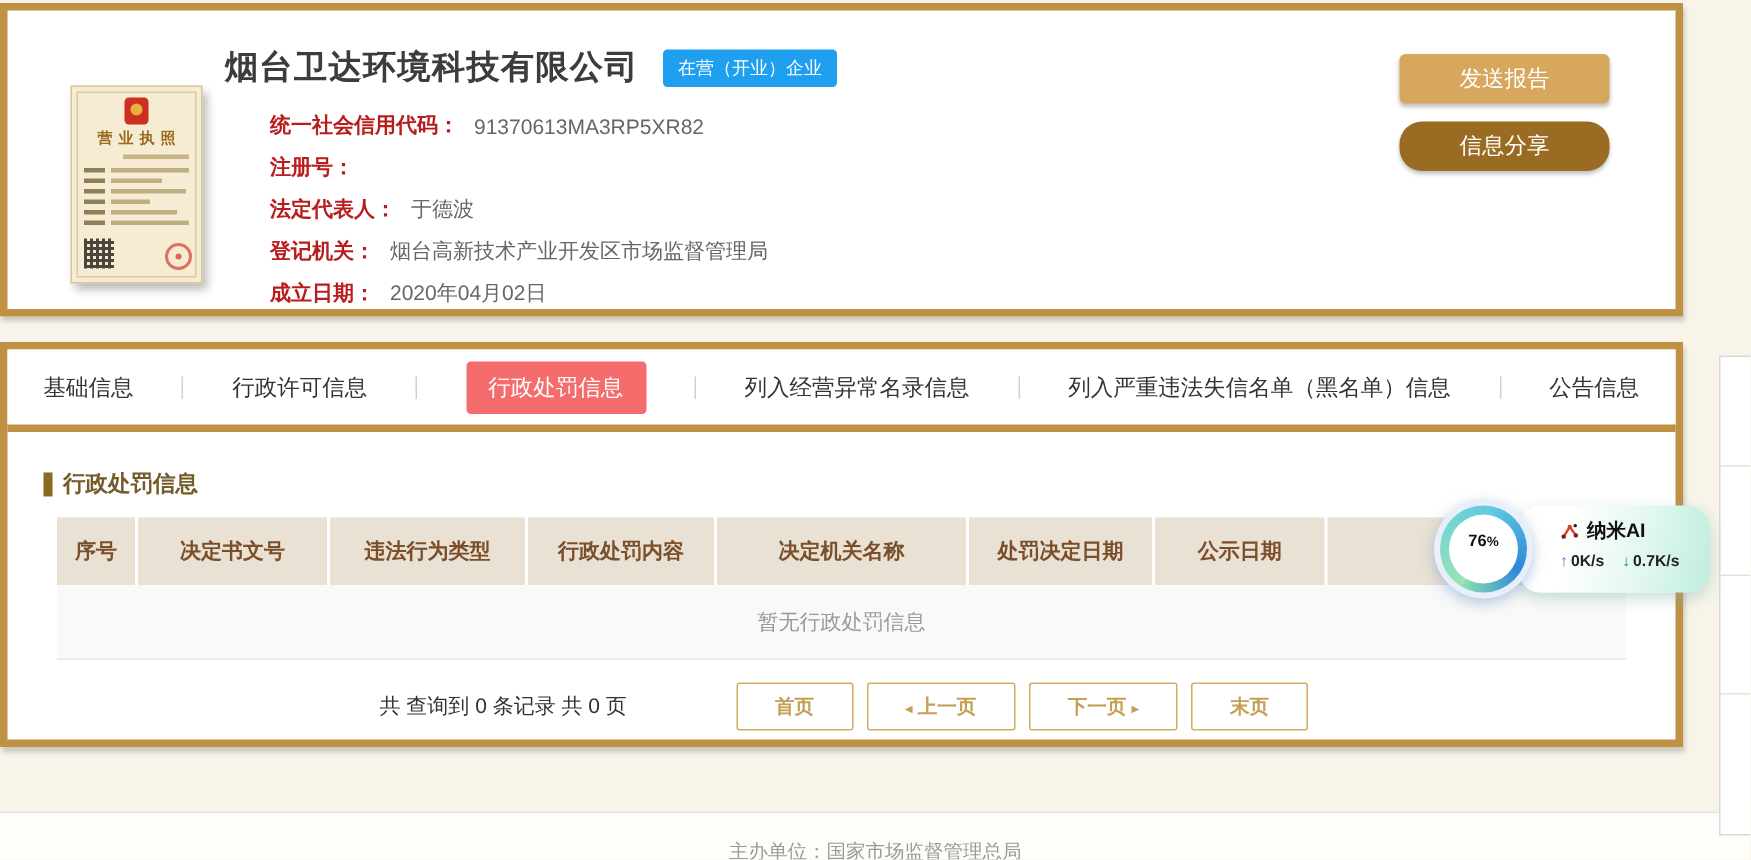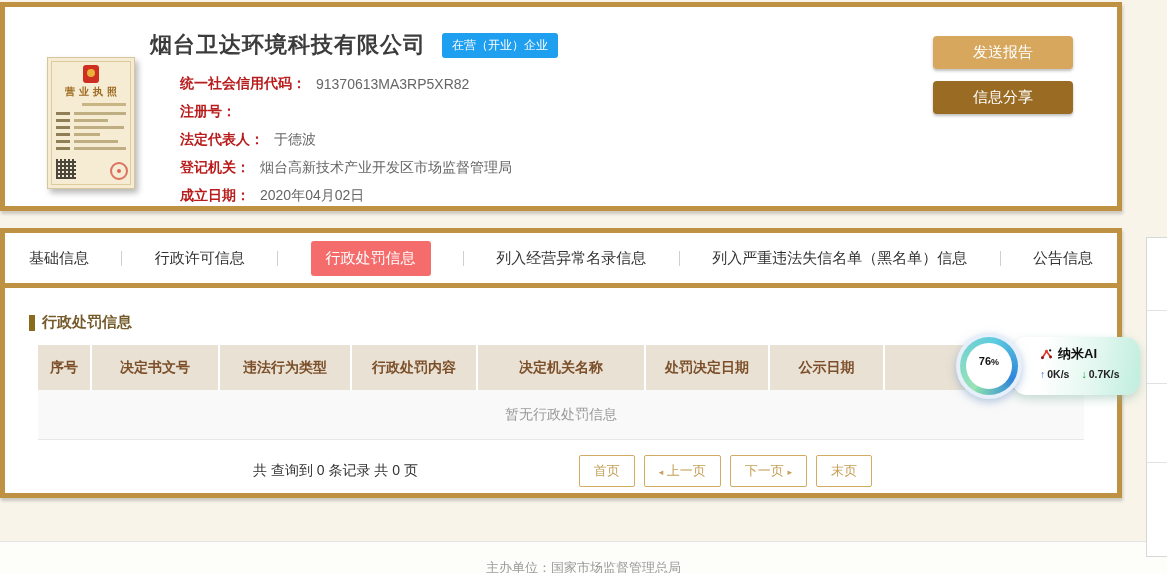--- a/index.html
+++ b/index.html
@@ -40,21 +40,21 @@
   .status-badge { background:#1f9ff0; color:#fff; font-size:12px; padding:4px 10px; border-radius:3px; }
   .field-row { display:flex; margin-left:30px; height:28px; align-items:center; font-size:14px; }
   .field-label { font-weight:bold; color:#b91c1c; }
   .field-value { color:#666; margin-left:10px; }
 
   .actions { position:absolute; right:44px; top:29px; width:140px; display:flex;
              flex-direction:column; gap:12px; }
   .action-btn { height:33px; border:none; border-radius:4px; color:#fff; font-size:15px;
                 font-family:inherit; cursor:pointer; box-shadow:0 2px 3px rgba(0,0,0,.25); }
   .btn-report { background:#d6a75d; }
-  .btn-share  { background:#9a6b22; }
+  .btn-share  { background:#9a6b22;border-radius:15px; }
   .btn-print  { background:#5a421b; }
 
   
   .tab-bar { height:50px; display:flex; align-items:center; justify-content:space-between;
              padding:0 24px; background:#fff; }
   .tab { font-size:15px; color:#333; cursor:pointer; white-space:nowrap; }
   .tab.active { background:#f56c6c; color:#fff; padding:8px 15px; border-radius:3px; }
   .tab-sep { width:1px; height:15px; background:#d0d0d0; }
   .gold-divider { height:5px; background:#bf9143; }
 
@@ -69,21 +69,21 @@
         height:45px; display:flex; align-items:center; justify-content:center; }
   .c0{width:52px;} .c1{width:126px;} .c2{width:130px;} .c3{width:124px;}
   .c4{width:166px;} .c5{width:122px;} .c6{width:113px;} .c7{flex:1;}
   .empty-row { height:50px; background:#f9f9f9; border-bottom:1px solid #e7e7e7;
                display:flex; align-items:center; justify-content:center;
                font-size:14px; color:#999; }
   .pagination { margin-top:15px; display:flex; align-items:center; }
   .page-summary { font-size:14px; color:#333; margin-left:215px; }
   .page-btns { display:flex; gap:9px; margin-left:auto; margin-right:212px; }
   .page-btn { background:#fff; border:1px solid #d2ac62; color:#c4a057; font-size:13px;
-              font-family:inherit; padding:6px 14px; border-radius:2px; cursor:pointer; white-space:nowrap; }
+              font-family:inherit; padding:6px 25px; border-radius:2px; cursor:pointer; white-space:nowrap;font-weight:bold; }
   .pg-arrow { font-size:9px; }
 
   
   .side-panel { position:absolute; left:1146px; top:237px; width:34px; height:320px;
                 background:#fff; border:1px solid #d8d8d8; z-index:5; }
   .side-cell { border-bottom:1px solid #e2e2e2; }
   .sc0{height:73px;} .sc1{height:73px;} .sc2{height:79px;} .sc3{height:93px; border-bottom:none;}
 
   
   .net-panel { position:absolute; left:1012px; top:337px; width:128px; height:58px;

